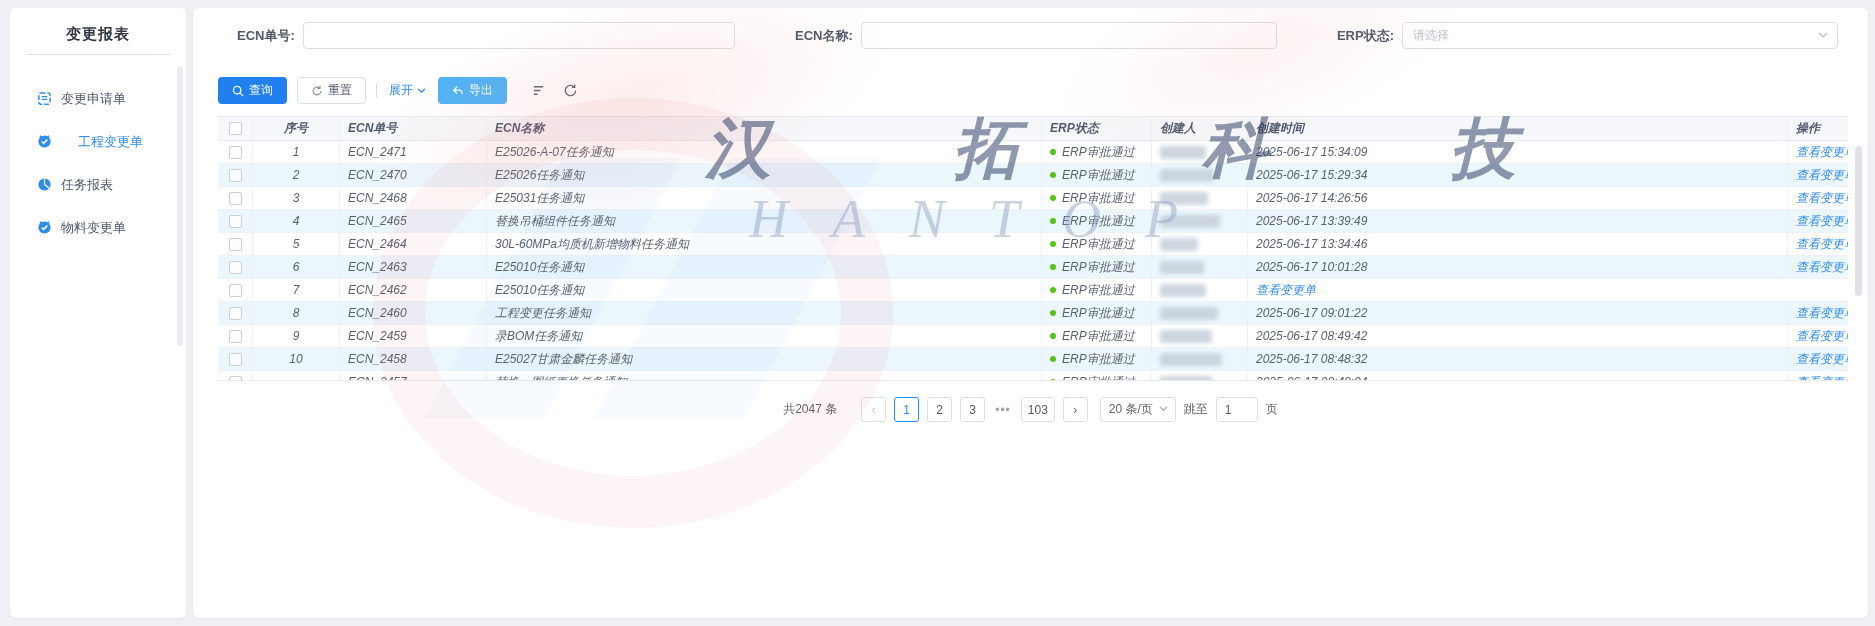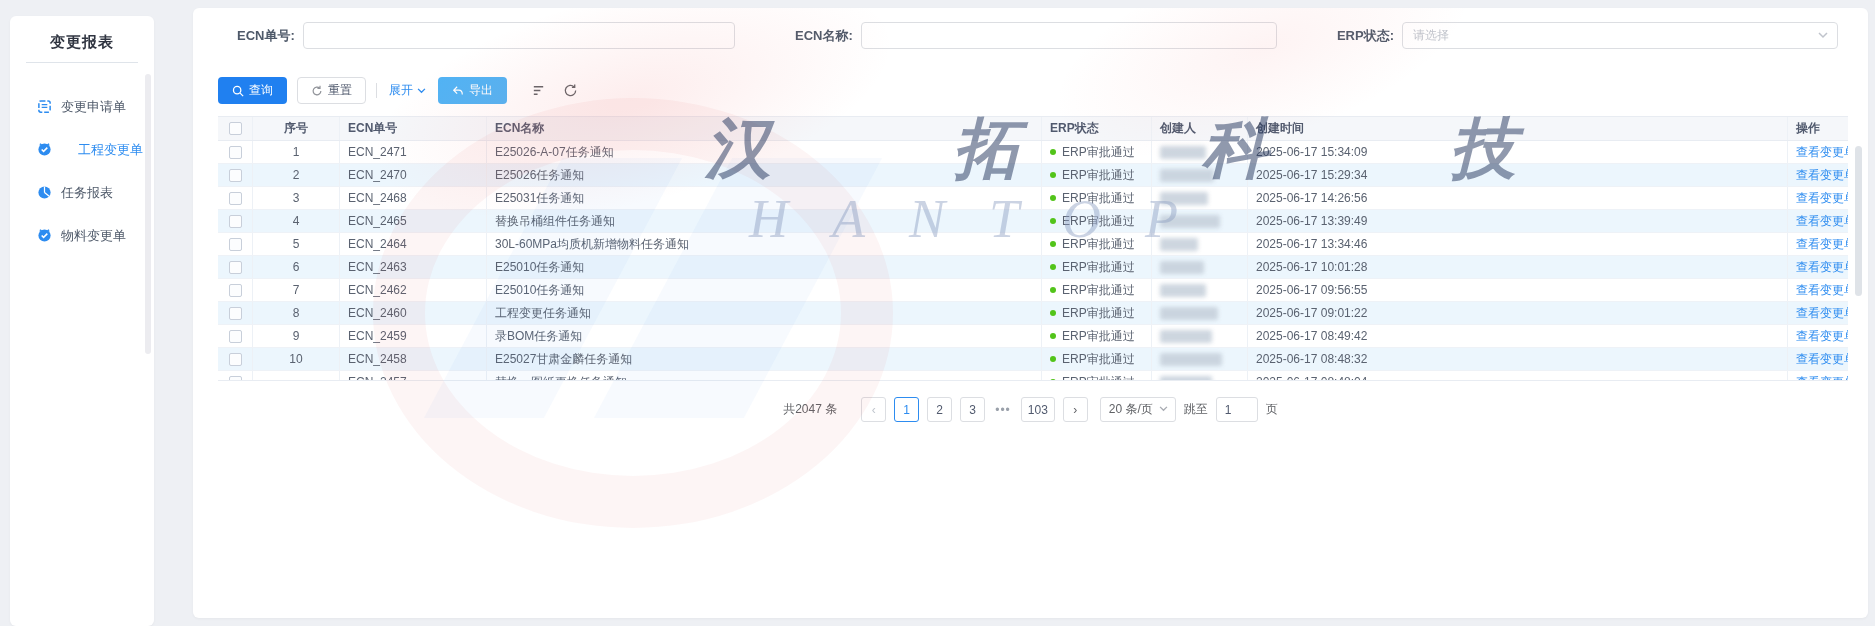--- a/index.html
+++ b/index.html
@@ -1,19 +1,19 @@
 <!DOCTYPE html>
 <html><head>
 <meta charset="utf-8">
 <style>
   * { margin:0; padding:0; box-sizing:border-box; }
   html,body { width:1875px; height:626px; background:#eef0f4; font-family:"Liberation Sans", sans-serif; position:relative; overflow:hidden; }
 
   
-  .sidebar { position:absolute; left:10px; top:8px; width:144px; height:610px; background:#fff; border-radius:6px; box-shadow:0 1px 3px rgba(0,0,0,.04);margin-top:8px; }
+  .sidebar { position:absolute; left:10px; top:8px; width:176px; height:610px; background:#fff; border-radius:6px; box-shadow:0 1px 3px rgba(0,0,0,.04); }
   .sb-title { text-align:center; padding-top:17px; font-size:15px; font-weight:700; color:#2f3440; letter-spacing:1px; }
   .sb-divider { margin:10px 16px 0 16px; border-bottom:1px solid #dfe4ea; }
   .sb-menu { padding-top:22px; }
   .sb-item { height:43px; display:flex; align-items:center; padding-left:27px; gap:9px; font-size:13px; color:#4e5969; cursor:pointer; }
   .sb-item.active { color:#2d8cf0;gap:26px; }
   .sb-item .icn { width:15px; height:15px; flex:0 0 15px; display:flex; }
   .sb-scroll { position:absolute; right:3px; top:58px; width:6px; height:280px; background:#ececf0; border-radius:3px; }
 
   
   .main { position:absolute; left:193px; top:8px; width:1675px; height:610px; background:#fff; border-radius:6px; box-shadow:0 1px 3px rgba(0,0,0,.04); overflow:hidden; }
@@ -42,21 +42,21 @@
   .btn { height:27px; display:inline-flex; align-items:center; gap:5px; padding:0 13px; border-radius:4px; font-size:12px; cursor:pointer; border:1px solid transparent; }
   .btn-primary { background:#2080f0; color:#fff; }
   .btn-plain { background:#fff; color:#515a6e; border-color:#dcdee2; }
   .btn-export { background:#50b3f5; color:#fff; }
   .link-btn { display:inline-flex; align-items:center; gap:4px; color:#2d8cf0; font-size:12px; cursor:pointer; margin:0 2px; }
   .tb-divider { width:1px; height:15px; background:#dcdee2; }
   .tool-icons { display:flex; align-items:center; gap:16px; margin-left:14px; }
   .tool-icon { width:16px; height:16px; cursor:pointer; display:flex; }
 
   
-  .table { position:relative; z-index:2; margin:0 20px 0 25px; }
+  .table { position:relative; z-index:2; margin:0 20px 0 25px;font-style:italic; }
   .t-head, .t-row { display:grid; grid-template-columns:35px 87px 147px 555px 110px 96px 540px 1fr; align-items:center; }
   .t-head { height:25px; background:#f5f7fa; border-top:1px solid #e8ecf2; border-bottom:1px solid #e8ecf2; }
   .t-head .cell { font-size:12px; font-weight:700; color:#515a6e; }
   .cell { padding:0 8px; border-right:1px solid #edf1f6; height:100%; display:flex; align-items:center; overflow:hidden; white-space:nowrap; }
   .cell:last-child { border-right:none; }
   .cell.center { justify-content:center; }
   .t-body { height:240px; overflow:hidden; border-bottom:1px solid #e8ecf2; }
   .t-row { height:23px; background:#fff; border-bottom:1px solid #eef2f7; font-size:12px; color:#5a6270; }
   .t-row:nth-child(even) { background:#ecf6fd; }
   .checkbox { width:13px; height:13px; border:1px solid #c8cfda; border-radius:2px; background:#fcfdfe; cursor:pointer; }
@@ -357,21 +357,20 @@
       <div class="cell center">7</div>
       <div class="cell">ECN_2462</div>
       <div class="cell">E25010任务通知</div>
       <div class="cell">
         <span class="dot"></span>
         <span>ERP审批通过</span>
       </div>
       <div class="cell">
         <span class="redact"></span>
       </div>
-      <div class="cell">2025-06-17 09:56:55</div>
       <div class="cell">
         <a class="row-link">查看变更单</a>
       </div>
     </div>
 
     <div class="t-row">
       <div class="cell center">
         <span class="checkbox"></span>
       </div>
       <div class="cell center">8</div>

